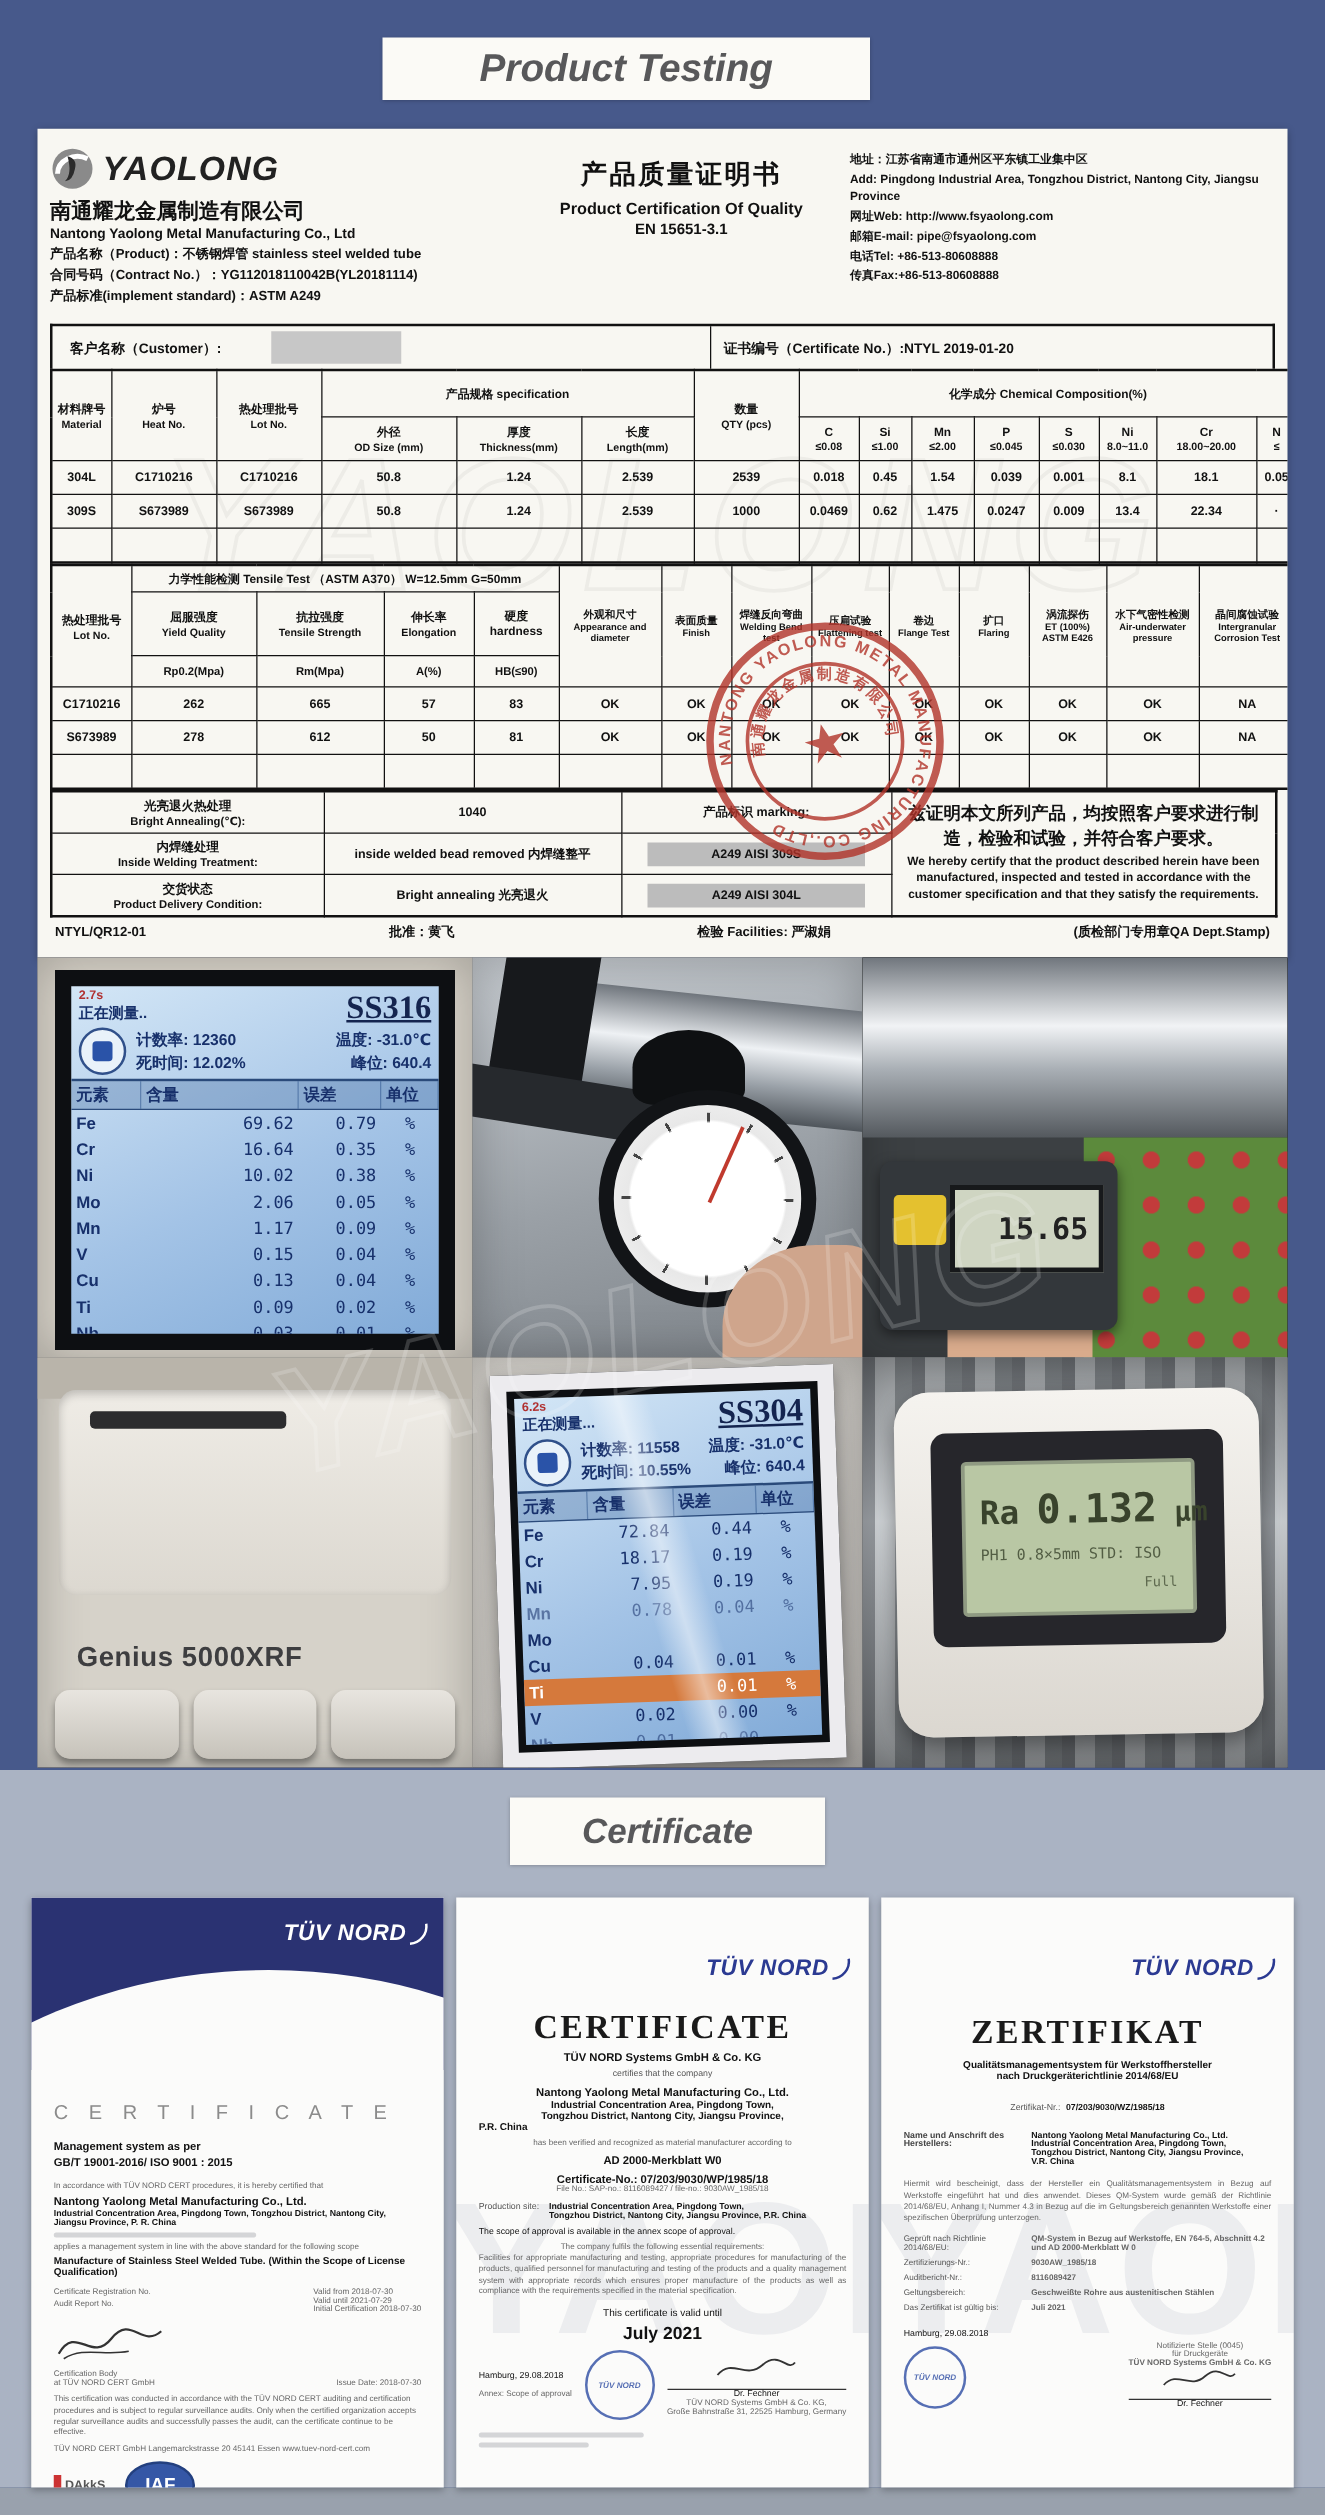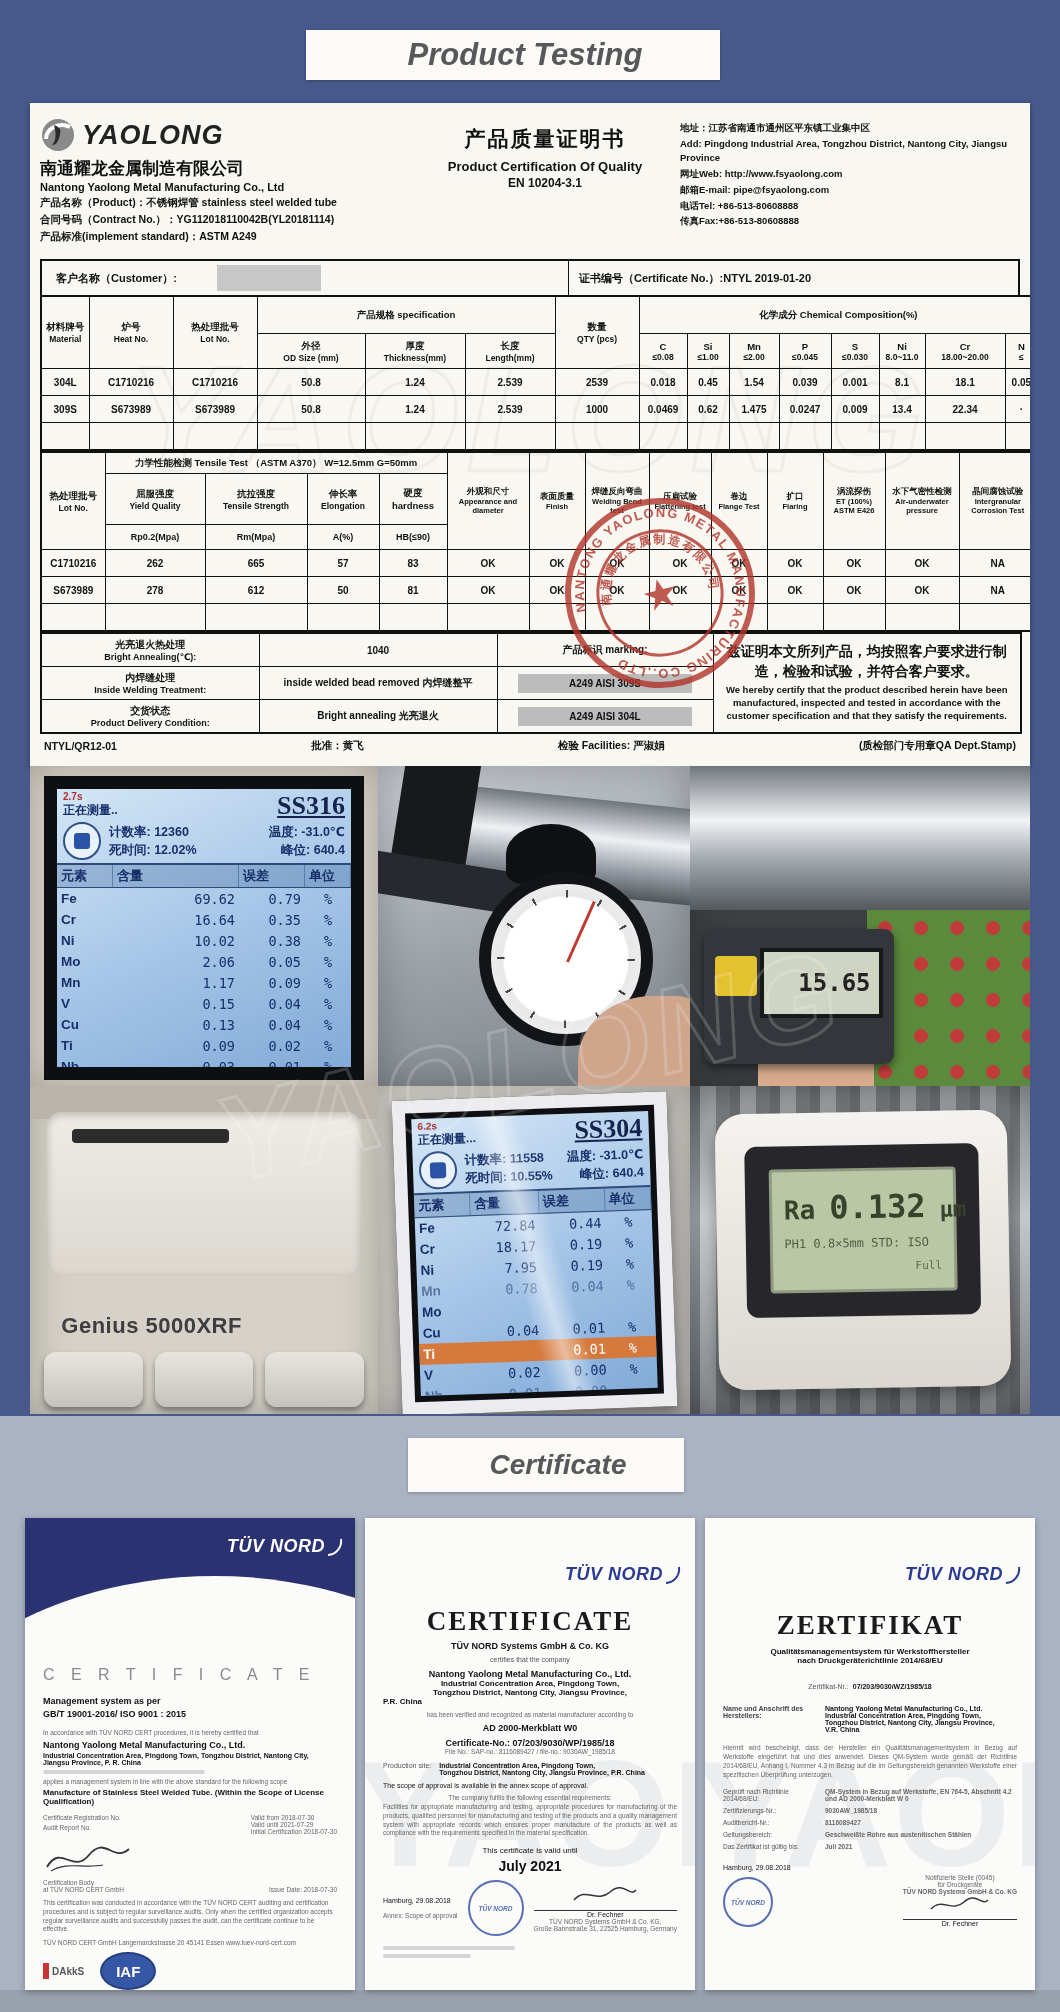--- a/index.html
+++ b/index.html
@@ -4,21 +4,21 @@
 <style>
   html,body{margin:0;padding:0;}
   body{width:1060px;height:2012px;position:relative;overflow:hidden;
        background:#47598b;font-family:"Liberation Sans","DejaVu Sans",sans-serif;color:#111;}
   .abs{position:absolute;}
   
   .bg-mid{left:0;top:1416px;width:1060px;height:574px;background:#aab3c3;}
   .bg-bot{left:0;top:1990px;width:1060px;height:22px;background:#99a1ad;}
   
   .plate{background:#fbfaf6;display:flex;align-items:center;justify-content:center;
-         box-shadow:0 1px 3px rgba(0,0,0,.25);padding-left:24px;}
+         box-shadow:0 1px 3px rgba(0,0,0,.25);}
   .plate span{font-style:italic;font-weight:bold;color:#58585a;}
   .plate-testing{left:306px;top:30px;width:390px;height:50px;}
   .plate-testing span{font-size:31px;}
   .plate-cert{left:408px;top:1438px;width:252px;height:54px;}
   .plate-cert span{font-size:28px;}
   
   .doc{left:30px;top:103px;width:1000px;height:663px;background:#f8f7f2;
        box-shadow:0 2px 6px rgba(0,0,0,.35);padding:8px 10px;box-sizing:border-box;overflow:hidden;}
   .doc-wm{position:absolute;left:0;top:230px;width:100%;text-align:center;font-weight:bold;font-style:italic;
           font-size:150px;color:transparent;-webkit-text-stroke:3px rgba(40,40,40,.05);pointer-events:none;letter-spacing:8px;}
@@ -160,21 +160,21 @@
   
   .certs{left:25px;top:1518px;width:1010px;display:grid;grid-template-columns:330px 330px 330px;gap:10px;}
   .cert{background:#fbfbfa;height:472px;position:relative;overflow:hidden;box-shadow:0 2px 6px rgba(0,0,0,.3);
         box-sizing:border-box;}
   .cert-wm{position:absolute;left:-10px;top:210px;font-size:150px;font-weight:bold;color:rgba(110,120,145,.10);
            letter-spacing:2px;pointer-events:none;}
   .tnbrand{font-style:italic;font-weight:bold;font-size:18px;letter-spacing:.5px;display:inline-flex;align-items:center;gap:2px;}
   .swoosh{position:absolute;left:0;top:0;width:100%;height:138px;background:#2a3272;overflow:hidden;}
   .swoosh::after{content:"";position:absolute;left:-170px;top:58px;width:720px;height:560px;border-radius:50%;background:#fbfbfa;}
   .swoosh .tnbrand{position:absolute;right:12px;top:18px;color:#fff;z-index:2;}
-  .c-body{position:absolute;left:18px;right:18px;top:0;}
+  .c-body{position:absolute;left:18px;right:18px;top:16px;}
   .spaced-title{letter-spacing:6px;font-size:16px;color:#8b8b8b;margin-top:148px;}
   .b{font-weight:bold;}
   .f6{font-size:6.5px;color:#666;}
   .f7{font-size:7px;}
   .f8{font-size:8px;}
   .f9{font-size:9px;}
   .blur-line{height:4px;background:rgba(95,100,110,.25);border-radius:2px;margin:4px 0;}
   .meta2{display:flex;justify-content:space-between;margin-top:8px;}
   .iaf{display:inline-flex;align-items:center;justify-content:center;width:52px;height:34px;border-radius:50%;
        background:#3557a6;color:#fff;font-weight:bold;font-size:15px;border:2px solid #23407f;}
@@ -212,21 +212,21 @@
       </div>
       <div class="co-cn">南通耀龙金属制造有限公司</div>
       <div class="co-en">Nantong Yaolong Metal Manufacturing Co., Ltd</div>
       <div class="pl">产品名称（Product)：不锈钢焊管 stainless steel welded tube</div>
       <div class="pl">合同号码（Contract No.）：YG112018110042B(YL20181114)</div>
       <div class="pl">产品标准(implement standard)：ASTM A249</div>
     </div>
     <div class="dh-mid">
       <div class="t-cn">产品质量证明书</div>
       <div class="t-en">Product Certification Of Quality</div>
-      <div class="t-std">EN 10204-3.1</div>
+      <div class="t-std">EN 15651-3.1</div>
     </div>
     <div class="dh-right">
       <div>地址：江苏省南通市通州区平东镇工业集中区</div>
       <div>Add: Pingdong Industrial Area, Tongzhou District, Nantong City, Jiangsu Province</div>
       <div>网址Web: http://www.fsyaolong.com</div>
       <div>邮箱E-mail: pipe@fsyaolong.com</div>
       <div>电话Tel: +86-513-80608888</div>
       <div>传真Fax:+86-513-80608888</div>
     </div>
   </div>

